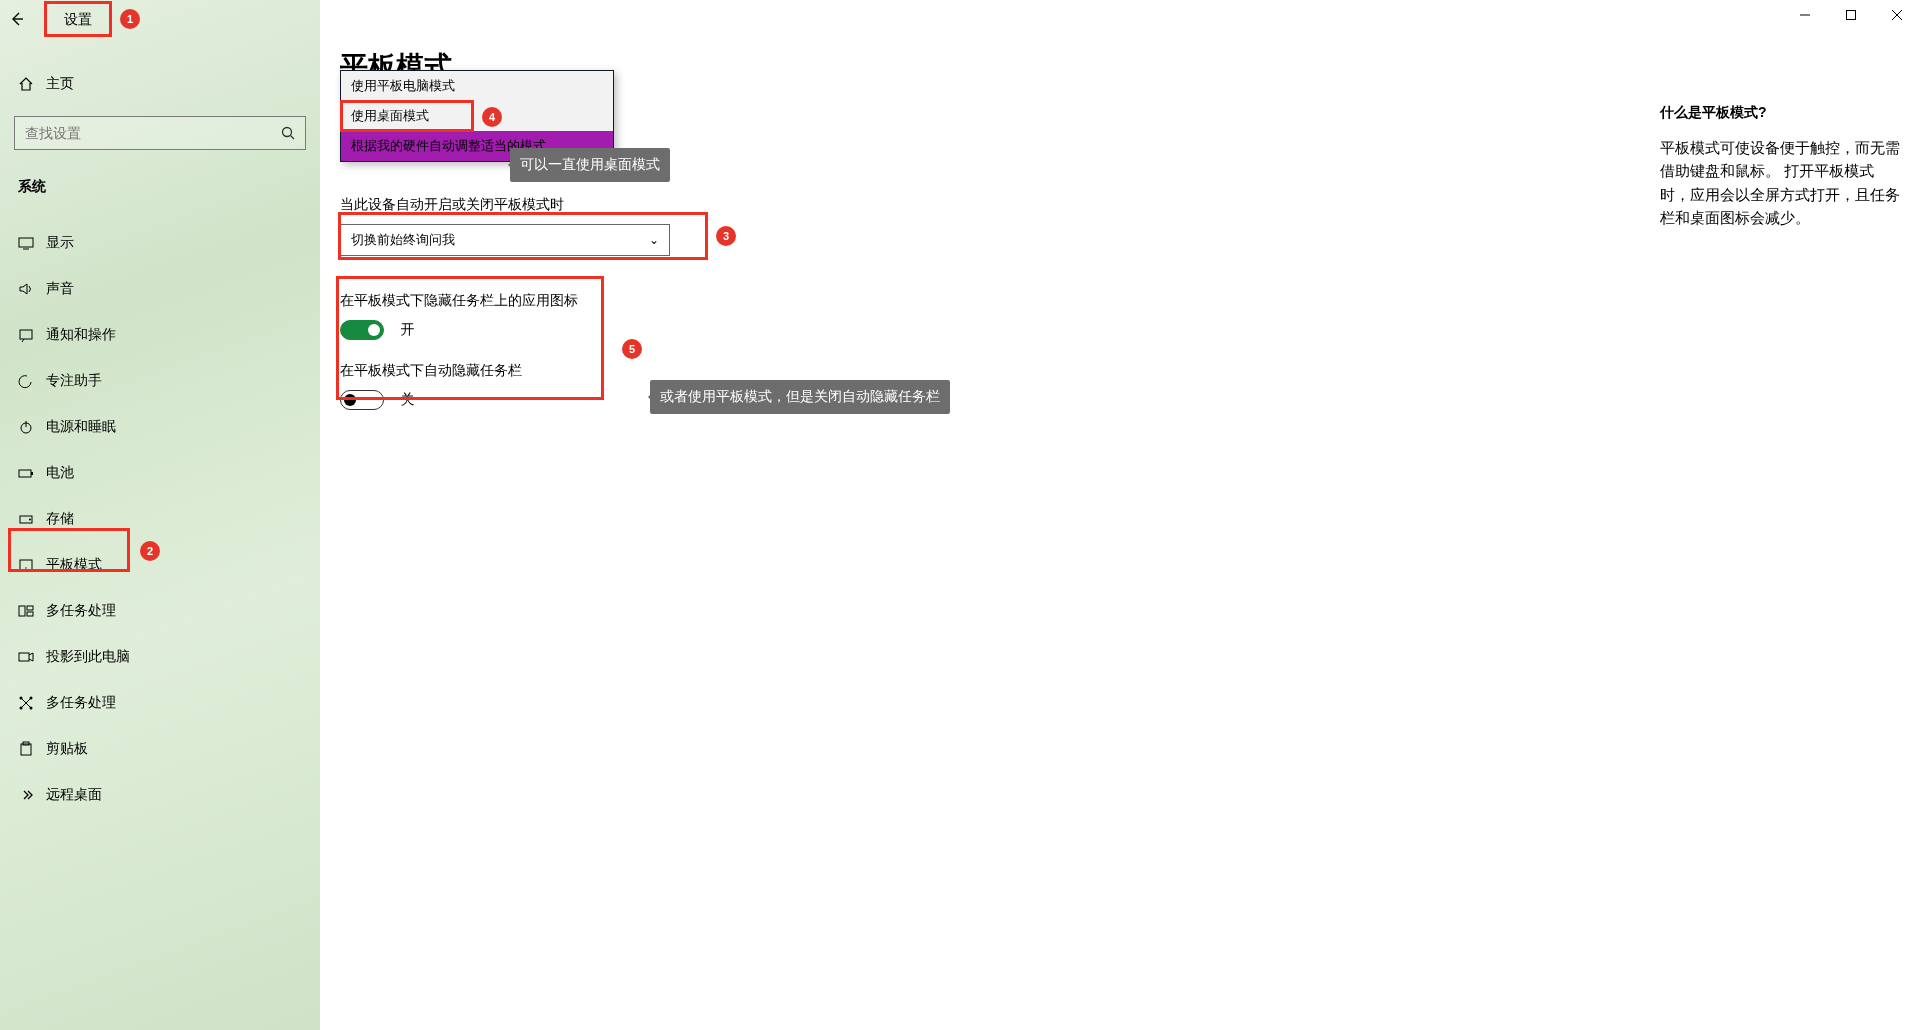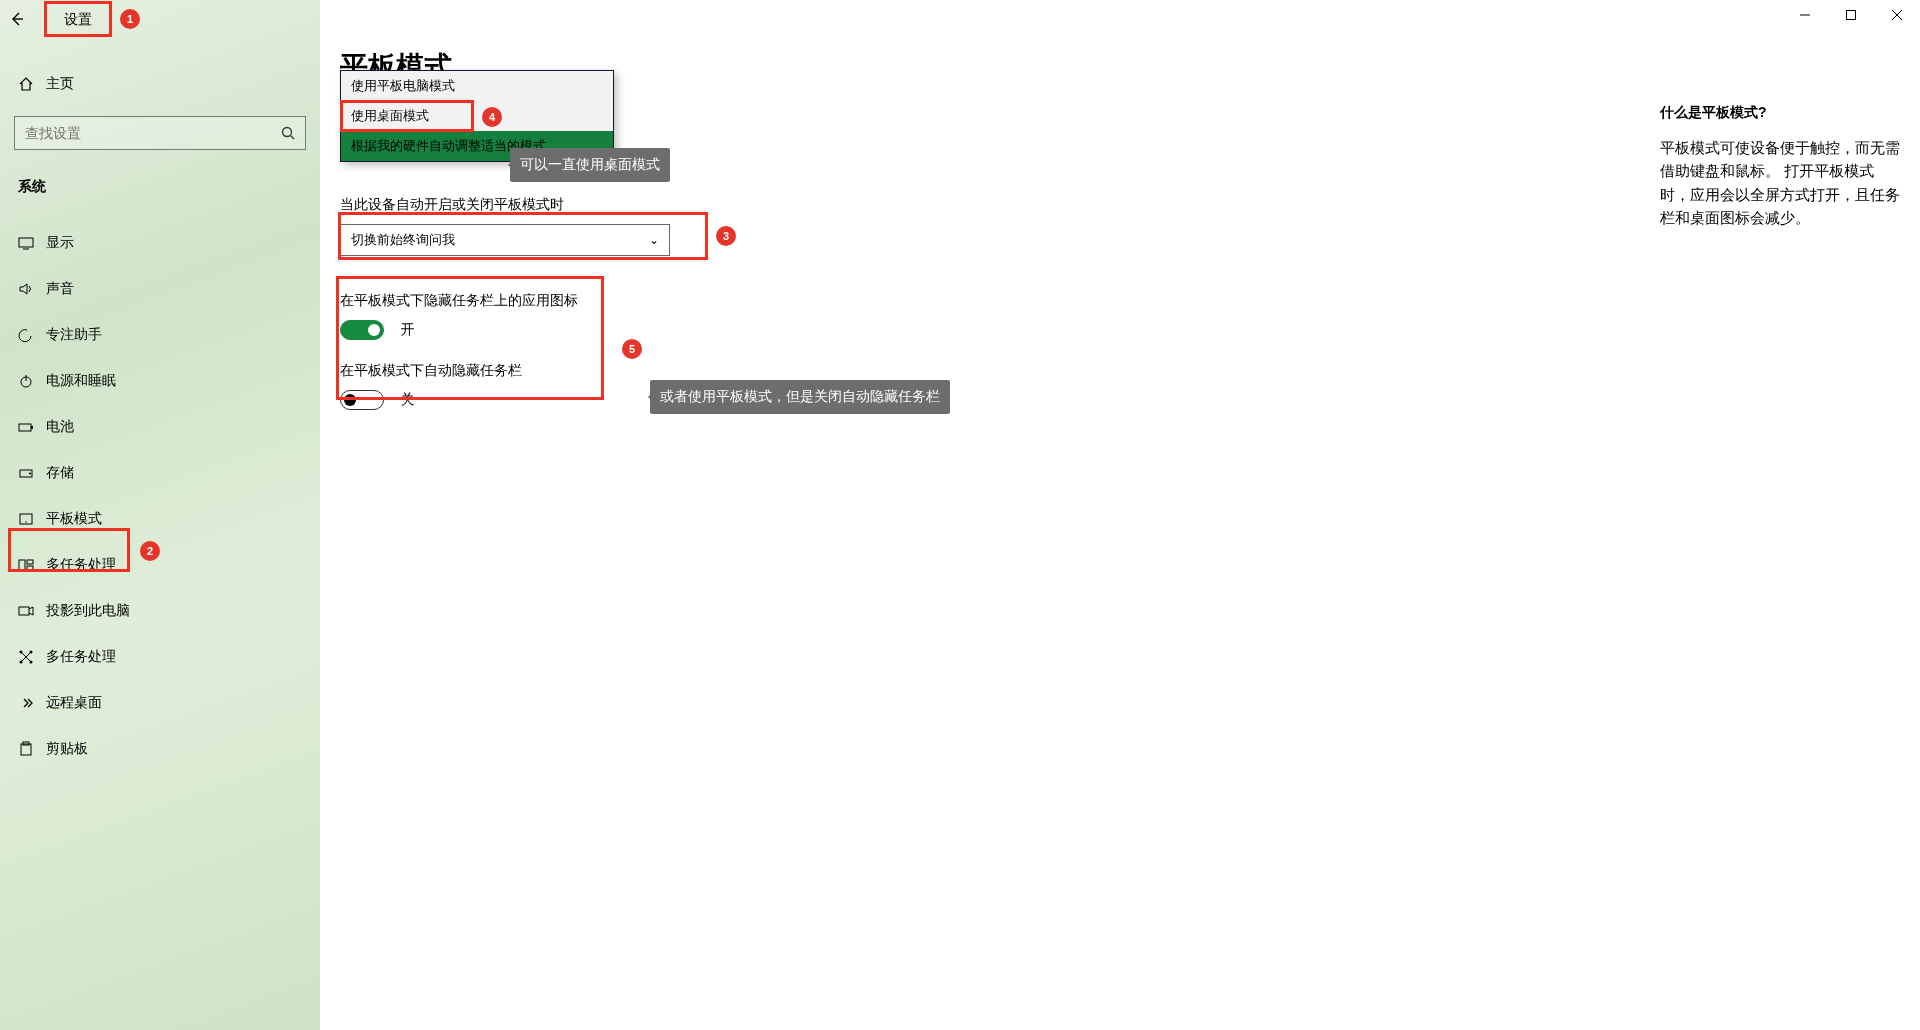--- a/index.html
+++ b/index.html
@@ -36,21 +36,21 @@
   .anno-tip { position: absolute; background: #6d6d6d; color: #fff; font-size: 14px; padding: 8px 10px; border-radius: 2px; z-index: 29; display: flex; align-items: flex-end; margin-top: 44px; }
   .anno-tip .tip-caret { position: absolute; left: -8px; top: 50%; margin-top: -6px; border: 6px solid transparent; border-right-color: #6d6d6d; }
 
   
   .main { position: absolute; left: 340px; top: 48px; right: 280px; }
   .page-title { font-size: 28px; font-weight: 600; color: #000; }
 
   .dropdown-open { position: absolute; left: 340px; top: 70px; width: 274px; border: 1px solid #0f172a; background: #f2f2f2; box-shadow: 3px 3px 8px rgba(0,0,0,0.25); z-index: 25; }
   .dropdown-open .opt { height: 30px; display: flex; align-items: center; padding: 0 10px; font-size: 13px; }
   .opt-highlight { position: relative; }
-  .opt-selected { background: #15803d; }
+  .opt-selected { background: #a21caf; }
 
   .setting-label { font-size: 14px; color: #000; }
   .select-box { height: 32px; border: 1px solid #666; padding: 0 10px; font-size: 13px; display: flex; align-items: center; justify-content: space-between; width: 330px; }
   .chev { font-size: 12px; }
 
   .toggle { width: 44px; height: 20px; border-radius: 10px; position: relative; border: 1px solid #333; display: inline-block; vertical-align: middle; }
   .toggle .knob { width: 12px; height: 12px; border-radius: 50%; background: #000; position: absolute; top: 3px; left: 3px; }
   .toggle.on { background: #168a3f; border-color: #168a3f; }
   .toggle.on .knob { background: #fff; left: auto; right: 3px; }
   .tog-label { font-size: 14px; margin-left: 12px; vertical-align: middle; }
@@ -132,20 +132,29 @@
           <svg width="16" height="16">
             <path d="M2 6 H5 L9 3 V13 L5 10 H2 Z" fill="none" stroke="#000"></path>
             <path d="M11 5 Q14 8 11 11" fill="none" stroke="#000"></path>
           </svg>
         </span>
       <span>声音</span>
     </div>
     <div class="nav-row">
       <span class="icon">
           <svg width="16" height="16">
+            <rect x="2" y="3" width="12" height="9" fill="none" stroke="#000"></rect>
+            <path d="M6 12 L4 15" stroke="#000"></path>
+          </svg>
+        </span>
+      <span>通知和操作</span>
+    </div>
+    <div class="nav-row">
+      <span class="icon">
+          <svg width="16" height="16">
             <path d="M9 3 A6 6 0 1 0 13 9" fill="none" stroke="#000"></path>
           </svg>
         </span>
       <span>专注助手</span>
     </div>
     <div class="nav-row">
       <span class="icon">
           <svg width="16" height="16">
             <circle cx="8" cy="9" r="5" fill="none" stroke="#000"></circle>
             <line x1="8" y1="2" x2="8" y2="8" stroke="#000"></line>
@@ -208,34 +217,34 @@
             <circle cx="13" cy="3" r="1.5" fill="#000"></circle>
             <circle cx="3" cy="13" r="1.5" fill="#000"></circle>
             <circle cx="13" cy="13" r="1.5" fill="#000"></circle>
           </svg>
         </span>
       <span>多任务处理</span>
     </div>
     <div class="nav-row">
       <span class="icon">
           <svg width="16" height="16">
+            <rect x="3" y="3" width="10" height="11" fill="none" stroke="#000"></rect>
+            <rect x="5" y="1" width="6" height="3" fill="none" stroke="#000"></rect>
+          </svg>
+        </span>
+      <span>剪贴板</span>
+    </div>
+    <div class="nav-row">
+      <span class="icon">
+          <svg width="16" height="16">
             <path d="M6 4 L10 8 L6 12" fill="none" stroke="#000" stroke-width="1.3"></path>
             <path d="M10 4 L14 8 L10 12" fill="none" stroke="#000" stroke-width="1.3"></path>
           </svg>
         </span>
       <span>远程桌面</span>
-    </div>
-    <div class="nav-row">
-      <span class="icon">
-          <svg width="16" height="16">
-            <rect x="3" y="3" width="10" height="11" fill="none" stroke="#000"></rect>
-            <rect x="5" y="1" width="6" height="3" fill="none" stroke="#000"></rect>
-          </svg>
-        </span>
-      <span>剪贴板</span>
     </div>
   </div>
 </div>
 
 <div class="main">
   <div class="page-title">平板模式</div>
 
   <div style="margin-top:110px;">
     <div class="setting-label">当此设备自动开启或关闭平板模式时</div>
     <div style="margin-top:10px;">

